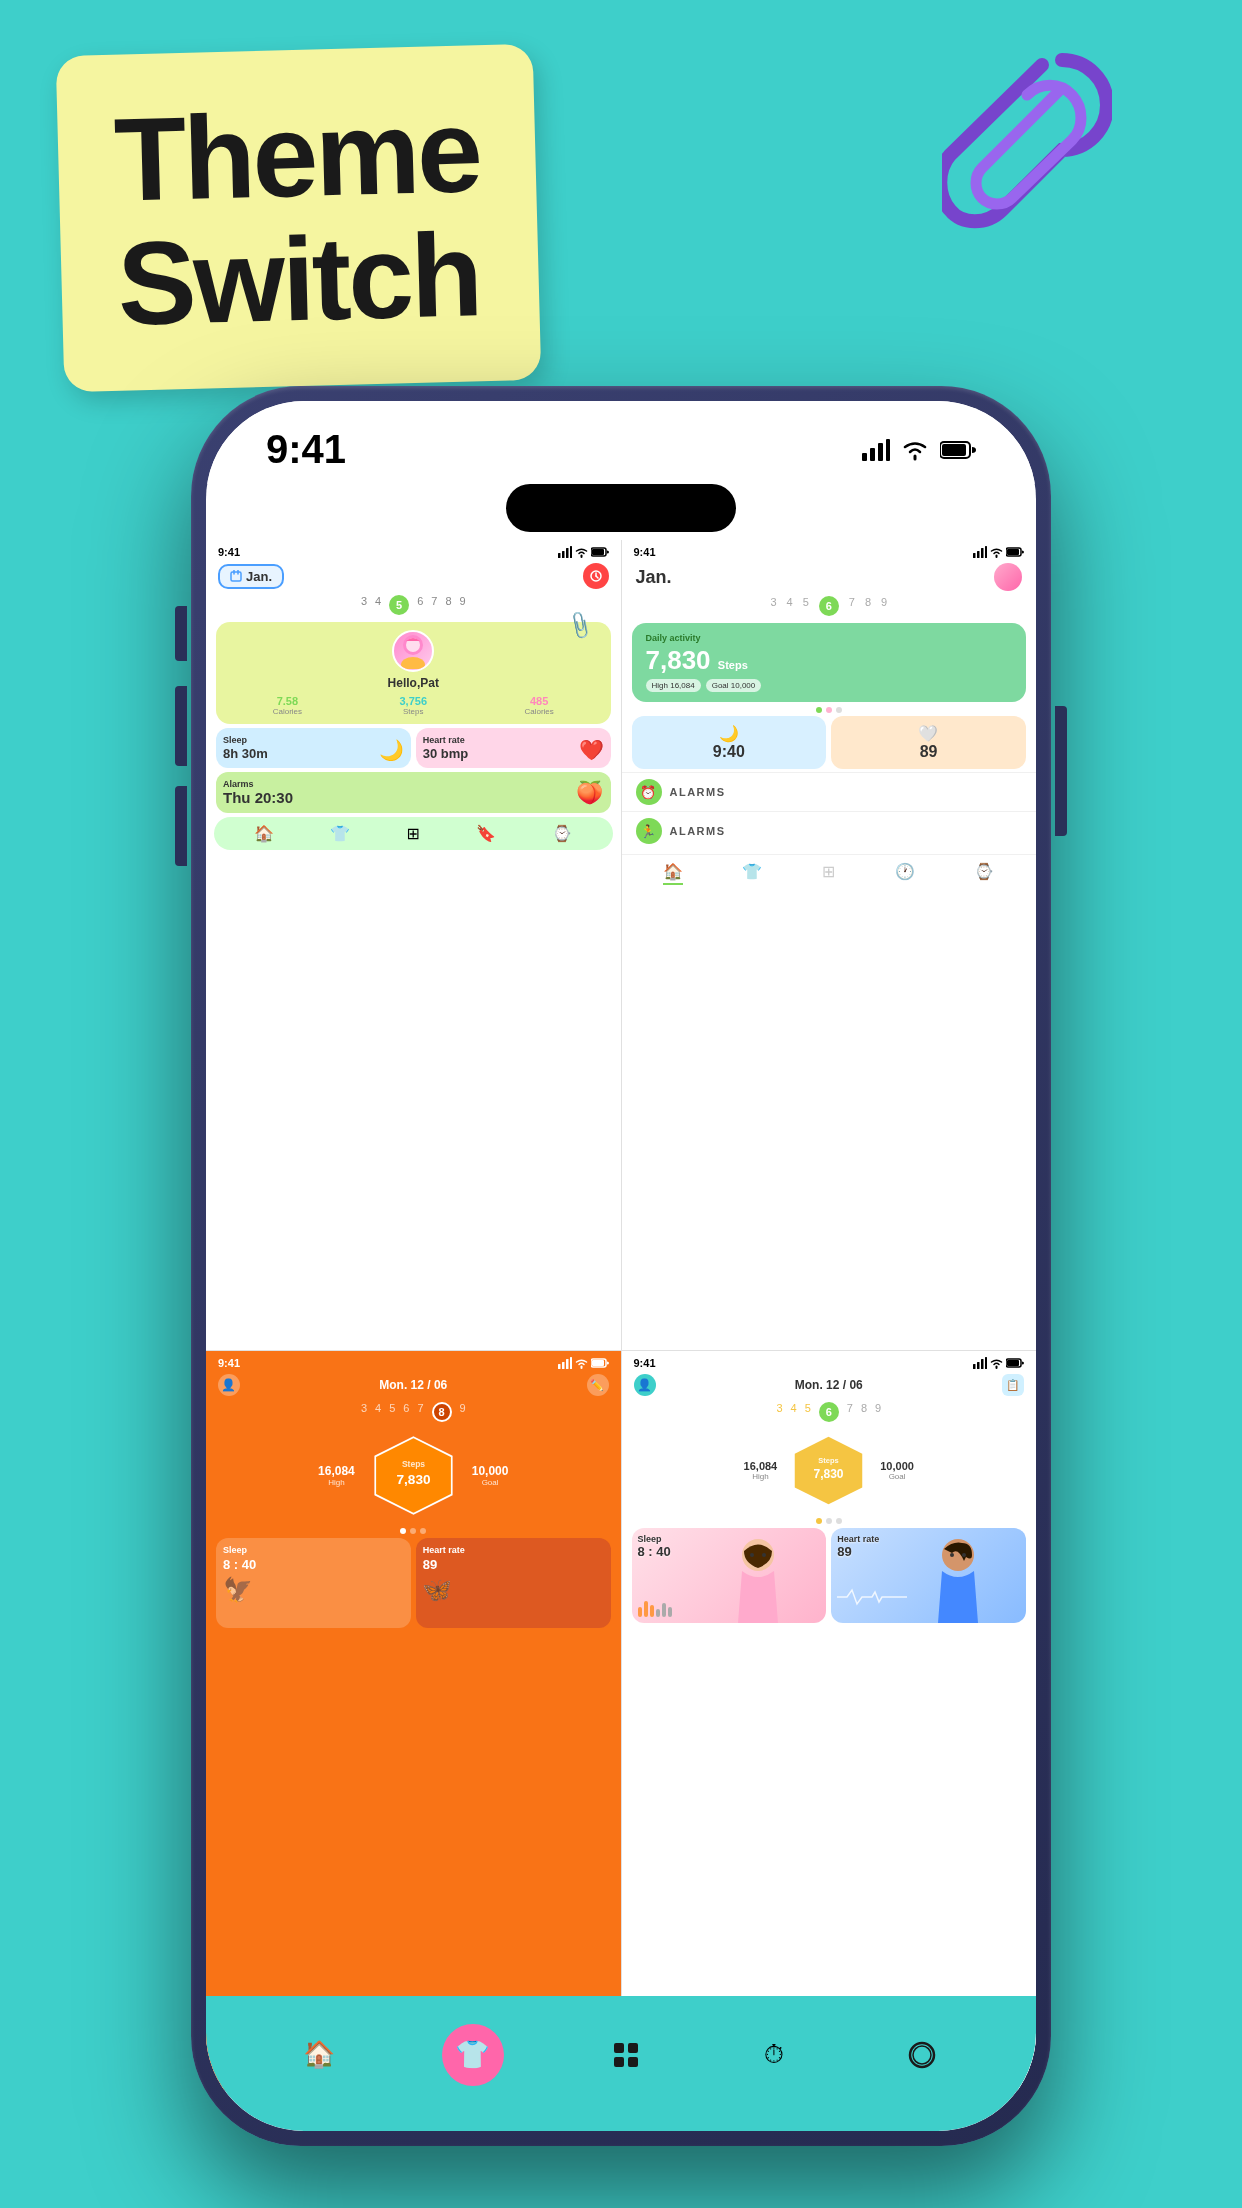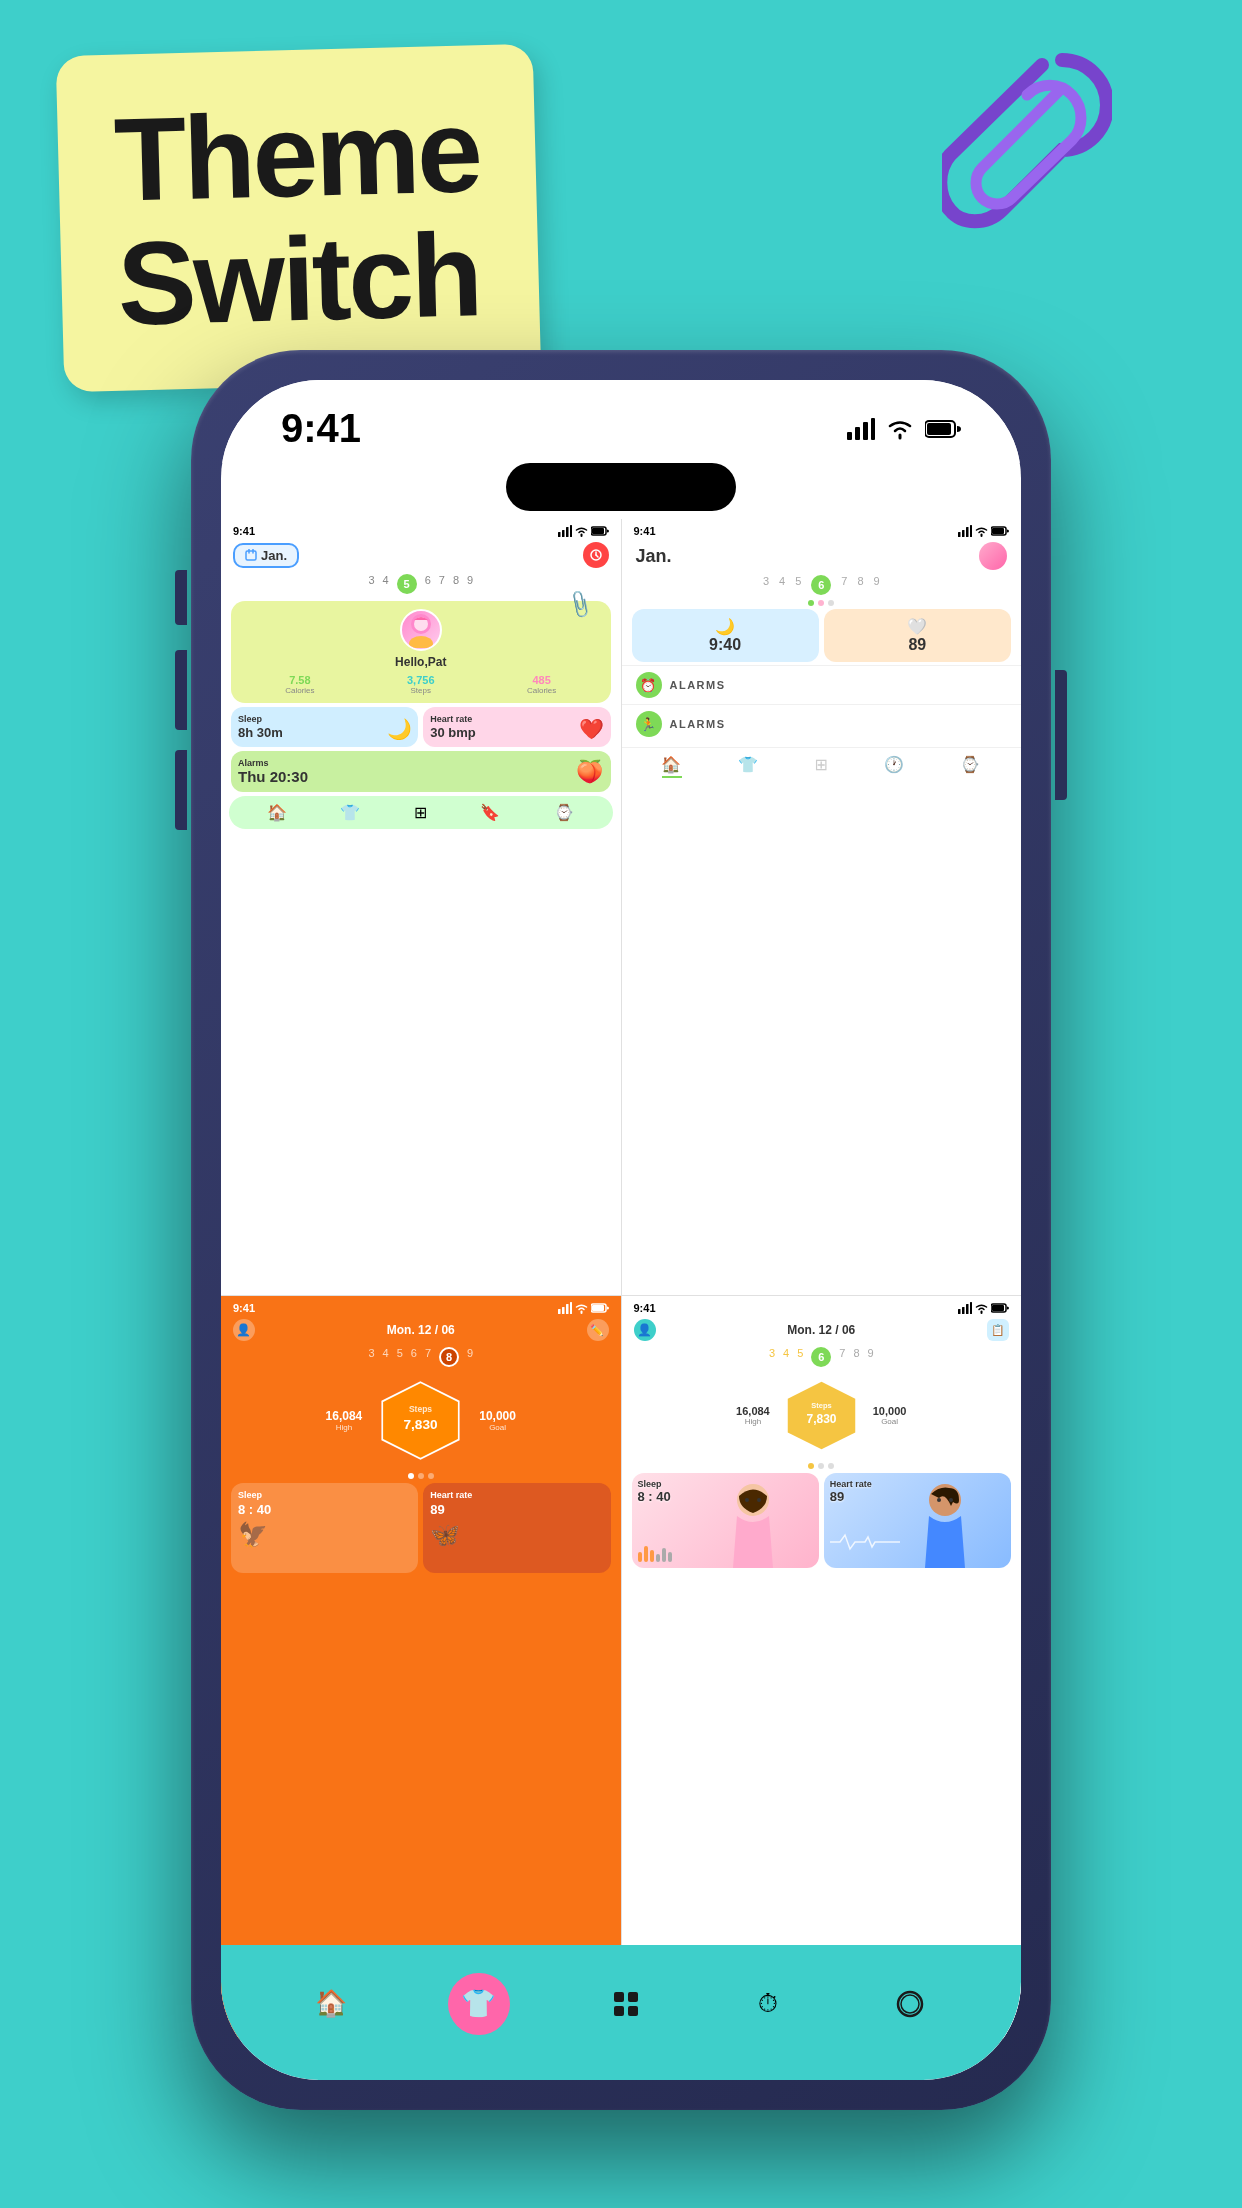--- a/index.html
+++ b/index.html
@@ -26,21 +26,21 @@
 
 <div style="position:absolute;top:30px;right:130px;">
   <svg width="170" height="200" viewBox="0 0 170 200" fill="none">
     <path d="M120 30 C145 30 165 50 165 75 C165 100 145 120 120 120 L60 180 C45 195 20 195 8 180 C-5 165 -5 140 8 125 L100 35" stroke="#7744CC" stroke-width="14" fill="none" stroke-linecap="round"></path>
     <path d="M85 65 C98 52 118 52 130 65 C142 78 142 98 130 110 L70 168 C62 176 48 176 40 168 C32 160 32 146 40 138 L120 58" stroke="#9966EE" stroke-width="11" fill="none" stroke-linecap="round"></path>
   </svg>
 </div>
 
 <div style="position:absolute;top:350px;left:50%;transform:translateX(-50%);width:860px;">
 
-  <div style="width:860px;height:1760px;background:linear-gradient(145deg,#3a4070,#252a50);border-radius:110px;padding:30px;box-shadow:0 50px 100px rgba(0,0,0,0.5),inset 0 2px 4px rgba(255,255,255,0.15);position:relative;">
+  <div style="width:860px;height:1760px;background:linear-gradient(145deg,#3a4070,#252a50);border-radius:110px;padding:15px;box-shadow:0 50px 100px rgba(0,0,0,0.5),inset 0 2px 4px rgba(255,255,255,0.15);position:relative;margin-top:36px;">
 
     <div style="position:absolute;left:-16px;top:220px;width:12px;height:55px;background:#2a3058;border-radius:4px 0 0 4px;"></div>
     <div style="position:absolute;left:-16px;top:300px;width:12px;height:80px;background:#2a3058;border-radius:4px 0 0 4px;"></div>
     <div style="position:absolute;left:-16px;top:400px;width:12px;height:80px;background:#2a3058;border-radius:4px 0 0 4px;"></div>
 
     <div style="position:absolute;right:-16px;top:320px;width:12px;height:130px;background:#2a3058;border-radius:0 4px 4px 0;"></div>
 
     <div style="width:100%;height:100%;background:#fff;border-radius:98px;overflow:hidden;position:relative;">
 
       <div style="display:flex;justify-content:space-between;align-items:center;padding:26px 60px 12px;background:#fff;">
@@ -210,20 +210,28 @@
           <div style="display:flex;justify-content:center;gap:10px;padding:2px 12px;font-size:11px;color:#aaa;">
             <span>3</span>
               <span>4</span>
               <span>5</span>
             <span style="background:#7ed957;color:#fff;border-radius:50%;width:20px;height:20px;display:flex;align-items:center;justify-content:center;font-weight:700;font-size:11px;">6</span>
             <span>7</span>
               <span>8</span>
               <span>9</span>
           </div>
 
+          <div style="margin:5px 10px;background:#7ed9a0;border-radius:14px;padding:10px 14px;">
+            <div style="font-size:9px;color:#2a7a2a;font-weight:600;margin-bottom:2px;">Daily activity</div>
+            <div style="font-size:26px;font-weight:800;color:#fff;">7,830 <span style="font-size:11px;font-weight:600;">Steps</span></div>
+            <div style="display:flex;gap:5px;margin-top:3px;">
+              <span style="background:rgba(255,255,255,0.7);border-radius:8px;padding:2px 6px;font-size:8px;color:#333;">High 16,084</span>
+              <span style="background:rgba(255,255,255,0.7);border-radius:8px;padding:2px 6px;font-size:8px;color:#333;">Goal 10,000</span>
+            </div>
+          </div>
 
           <div style="display:flex;justify-content:center;gap:4px;margin:3px 0;">
             <div style="width:6px;height:6px;border-radius:50%;background:#7ed957;"></div>
             <div style="width:6px;height:6px;border-radius:50%;background:#ffb3d0;"></div>
             <div style="width:6px;height:6px;border-radius:50%;background:#ddd;"></div>
           </div>
 
           <div style="display:grid;grid-template-columns:1fr 1fr;gap:5px;margin:3px 10px;">
             <div style="background:#d8f0ff;border-radius:12px;padding:8px;text-align:center;">
               <div style="font-size:16px;">🌙</div>

